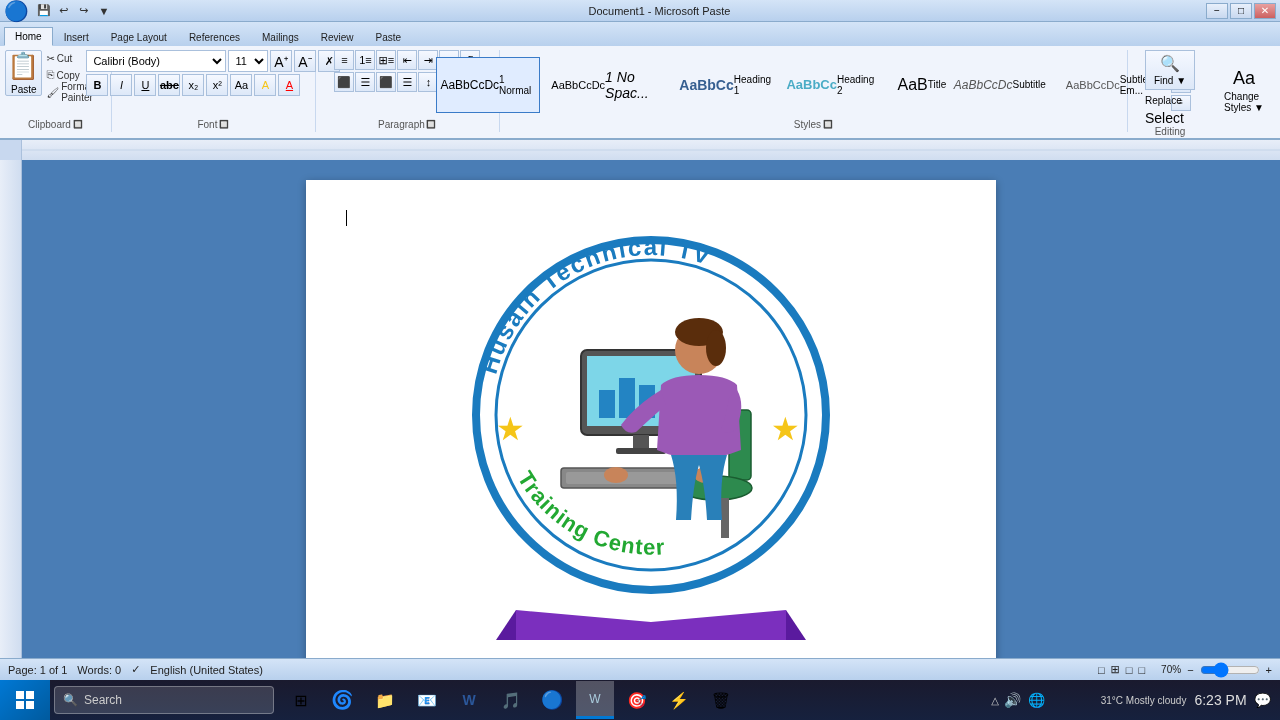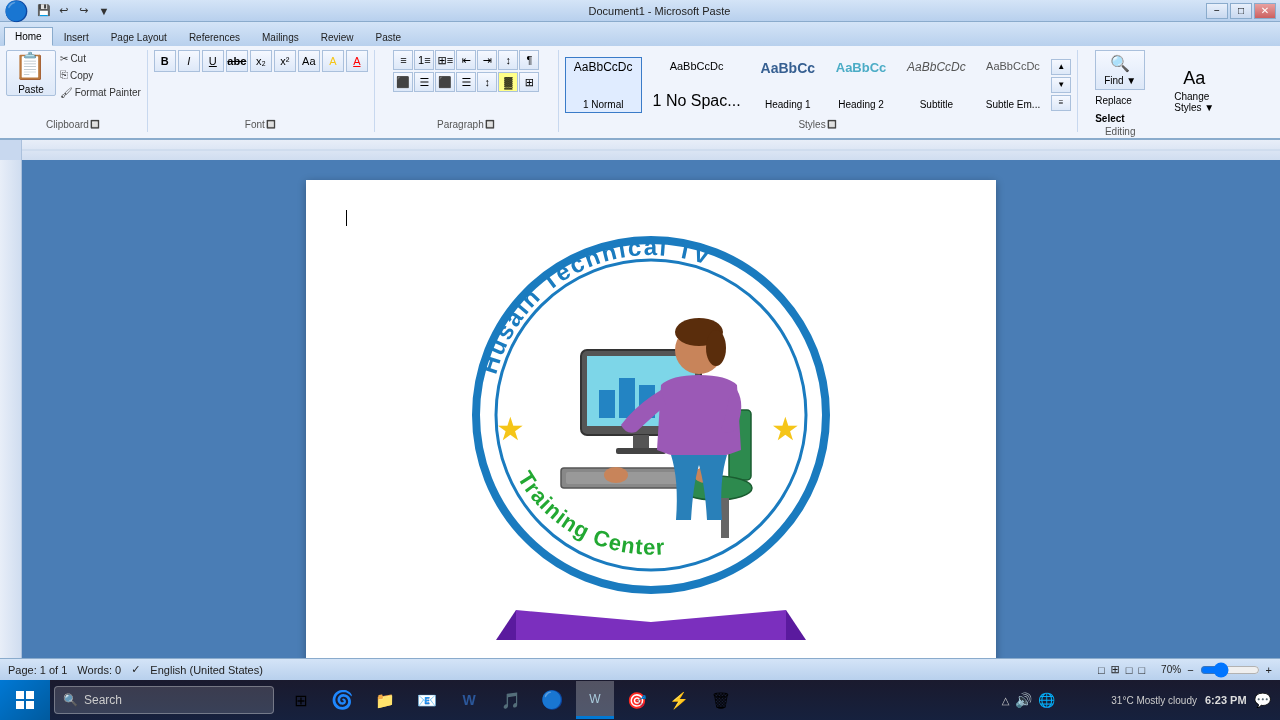--- a/index.html
+++ b/index.html
@@ -79,21 +79,21 @@
     .font-select { width: 140px; height: 22px; font-size: 11px; border: 1px solid #aac0dc; background: white; padding: 0 2px; }
     .font-size-select { width: 40px; height: 22px; font-size: 11px; border: 1px solid #aac0dc; background: white; padding: 0 2px; }
     .font-row { display: flex; gap: 2px; align-items: center; }
     .font-btn { min-width: 22px; height: 22px; font-size: 11px; background: linear-gradient(to bottom, #f5f8ff, #dde8f8); border: 1px solid #aac0dc; cursor: pointer; display: flex; align-items: center; justify-content: center; }
     .font-btn.bold { font-weight: bold; }
     .font-btn.italic { font-style: italic; }
     .font-btn.underline { text-decoration: underline; }
 
     
     .para-btn { min-width: 20px; height: 20px; font-size: 11px; background: linear-gradient(to bottom, #f5f8ff, #dde8f8); border: 1px solid #aac0dc; cursor: pointer; display: flex; align-items: center; justify-content: center; }
-    .style-item { padding: 2px 8px; height: 56px; min-width: 70px; display: flex; flex-direction: column; align-items: center; justify-content: space-between; cursor: pointer; border: 1px solid transparent; font-size: 10px; }
+    .style-item { padding: 2px 8px; height: 56px; min-width: 70px; display: flex; flex-direction: row; align-items: center; justify-content: flex-end; cursor: pointer; border: 1px solid transparent; font-size: 10px; }
     .style-item.active { border-color: #3a7bc8; background: #e0ecff; }
 
     
     .editing-btn { min-width: 50px; height: 40px; background: linear-gradient(to bottom, #f5f8ff, #dde8f8); border: 1px solid #aac0dc; cursor: pointer; font-size: 11px; display: flex; flex-direction: column; align-items: center; justify-content: center; gap: 2px; }
 
     
     .ruler {
       height: 20px;
       background: linear-gradient(to bottom, #e8eef8, #d0ddf0);
       border-bottom: 1px solid #aac0dc;
@@ -157,21 +157,21 @@
       border-radius: 4px;
       display: flex; align-items: center; gap: 6px;
       padding: 0 8px; cursor: text; color: #ccc; font-size: 12px;
       margin-left: 4px;
     }
     .taskbar-icons { display: flex; align-items: center; gap: 4px; margin-left: 8px; }
     .taskbar-icon { width: 38px; height: 38px; display: flex; align-items: center; justify-content: center; cursor: pointer; font-size: 16px; }
     .taskbar-icon.active { background: rgba(255,255,255,0.2); border-bottom: 3px solid #0078d4; }
     .taskbar-right { margin-left: auto; display: flex; align-items: center; gap: 8px; padding-right: 8px; font-size: 11px; color: #ccc; }
     .system-tray { display: flex; align-items: center; gap: 6px; font-size: 14px; }
-    .time-display { text-align: left; font-size: 11px; color: #ddd; font-weight: bold; }
+    .time-display { text-align: left; font-size: 14px; color: #ddd; }
 
     
     .cursor-line { display: inline-block; width: 1px; height: 16px; background: black; animation: blink 1s infinite; }
     @keyframes blink { 0%,100% { opacity: 1; } 50% { opacity: 0; } }
 
     .vertical-ruler {
       width: 22px;
       background: linear-gradient(to right, #e8eef8, #d0ddf0);
       border-right: 1px solid #aac0dc;
       flex-shrink: 0;
@@ -234,20 +234,31 @@
     </div>
     <div class="ribbon-group-label">
       <span>Clipboard</span>
       <span class="expand-btn">🔲</span>
     </div>
   </div>
 
   <div class="ribbon-group" style="min-width:200px;">
     <div class="ribbon-group-content" style="flex-direction:column; gap:2px;">
       <div class="font-row">
+        <select class="font-select">
+          <option>Calibri (Body)</option>
+        </select>
+        <select class="font-size-select">
+          <option>11</option>
+        </select>
+        <div class="font-btn" style="font-size:14px;">A⁺</div>
+        <div class="font-btn" style="font-size:14px;">A⁻</div>
+        <div class="font-btn">✗</div>
+      </div>
+      <div class="font-row">
         <div class="font-btn bold">B</div>
         <div class="font-btn italic">I</div>
         <div class="font-btn underline">U</div>
         <div class="font-btn" style="text-decoration:line-through;font-weight:bold;">abc</div>
         <div class="font-btn">x₂</div>
         <div class="font-btn">x²</div>
         <div class="font-btn">Aa</div>
         <div class="font-btn" style="color:#f5c518;">A</div>
         <div class="font-btn" style="color:red;text-decoration:underline;text-decoration-color:red;">A</div>
       </div>
@@ -286,29 +297,33 @@
   </div>
 
   <div class="ribbon-group" style="min-width:420px; border-right:1px solid #c8d8ef;">
     <div class="ribbon-group-content" style="align-items:center;">
       <div class="style-item active">
         <span style="font-size:12px;">AaBbCcDc</span>
         <span style="font-size:10px;">1 Normal</span>
       </div>
       <div class="style-item">
         <span style="font-size:11px;">AaBbCcDc</span>
-        <span style="font-size:16px;">1 No Spac...</span>
+        <span style="font-size:14px;font-style:italic;">1 No Spac...</span>
       </div>
       <div class="style-item">
         <span style="font-size:14px;color:#365f91;font-weight:bold;">AaBbCc</span>
         <span style="font-size:10px;">Heading 1</span>
       </div>
       <div class="style-item">
         <span style="font-size:13px;color:#4bacc6;font-weight:bold;">AaBbCc</span>
         <span style="font-size:10px;">Heading 2</span>
+      </div>
+      <div class="style-item">
+        <span style="font-size:16px;">AaB</span>
+        <span style="font-size:10px;">Title</span>
       </div>
       <div class="style-item">
         <span style="font-size:12px;color:#555;font-style:italic;">AaBbCcDc</span>
         <span style="font-size:10px;">Subtitle</span>
       </div>
       <div class="style-item">
         <span style="font-size:11px;color:#555;">AaBbCcDc</span>
         <span style="font-size:10px;">Subtle Em...</span>
       </div>
       <div style="display:flex;flex-direction:column;justify-content:space-between;height:56px;padding:2px 0;">
@@ -323,21 +338,21 @@
     </div>
   </div>
 
   <div class="ribbon-group" style="min-width:80px; border-right:none;">
     <div class="ribbon-group-content" style="flex-direction:column; gap:2px;">
       <div class="editing-btn">
         <span style="font-size:16px;">🔍</span>
         <span style="font-size:10px;">Find ▼</span>
       </div>
       <div style="font-size:10px;cursor:pointer;height:16px;display:flex;align-items:center;">Replace</div>
-      <div style="font-size:10px;cursor:pointer;height:16px;display:flex;align-items:center;font-weight:bold;">Select</div>
+      <div style="font-size:14px;cursor:pointer;height:16px;display:flex;align-items:center;">Select</div>
     </div>
     <div class="ribbon-group-label">
       <span>Editing</span>
     </div>
   </div>
 
   <div class="ribbon-group" style="min-width:60px; border-right:none;">
     <div class="ribbon-group-content" style="flex-direction:column; align-items:center; justify-content:center;">
       <div style="font-size:18px;cursor:pointer;">Aa</div>
       <div style="font-size:10px;cursor:pointer;">Change<br>Styles ▼</div>

